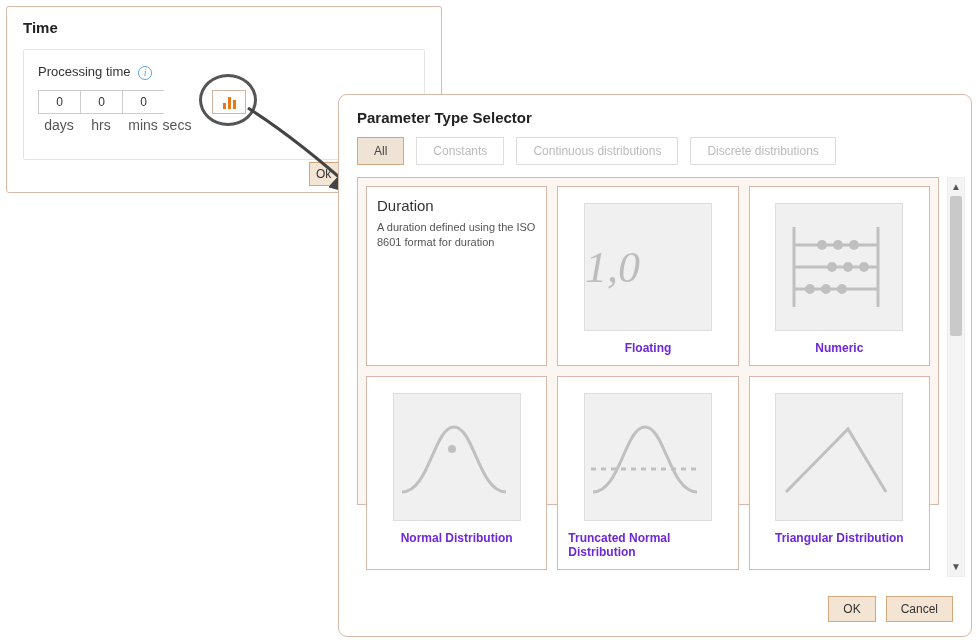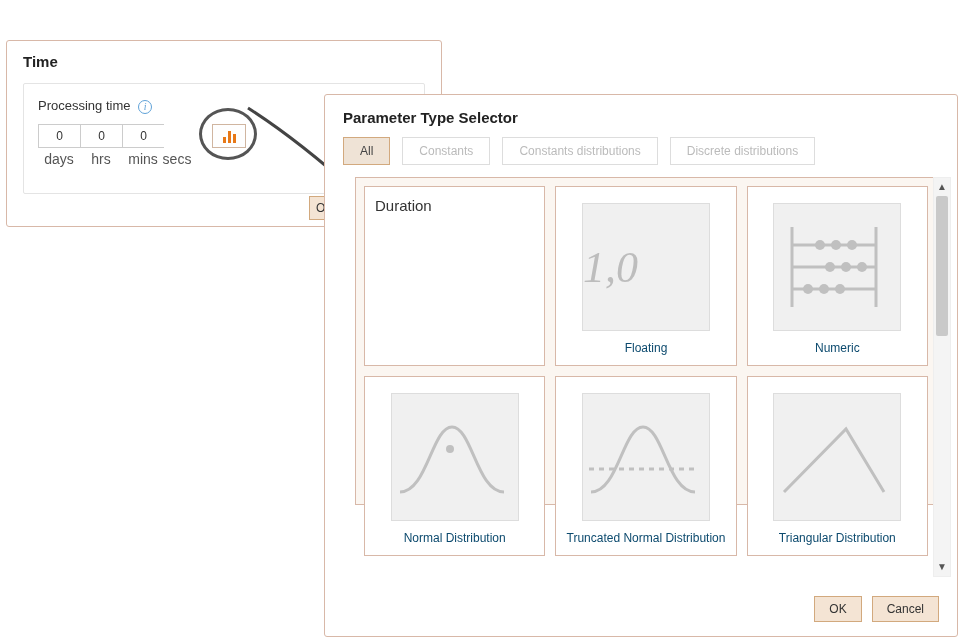--- a/index.html
+++ b/index.html
@@ -17,21 +17,20 @@
 
   
   .time-panel {
     position: absolute;
     left: 6px;
     top: 6px;
     width: 436px;
     height: 187px;
     border: 1px solid #d8b8a8;
     border-radius: 3px;
-    margin-top: 34px;
   }
   .time-inner {
     position: absolute;
     left: 16px;
     right: 16px;
     top: 42px;
     bottom: 32px;
     border: 1px solid #e4e4e4;
     border-radius: 2px;
     padding: 14px 14px 10px 14px;
@@ -149,26 +148,26 @@
   .arrow-svg {
     position: absolute;
     left: 238px;
     top: 100px;
     pointer-events: none;
   }
 
   
   .selector {
     position: absolute;
-    left: 324px;
+    left: 338px;
     top: 94px;
     width: 634px;
     height: 543px;
     border: 1px solid #d8b8a8;
-    border-radius: 3px;
+    border-radius: 9px;
     background: #fff;
   }
   .sel-title {
     position: absolute;
     left: 18px;
     top: 14px;
     font-weight: 700;
     font-size: 15px;
     color: #222;
   }
@@ -193,21 +192,20 @@
 
   .cards-region {
     position: absolute;
     left: 18px;
     top: 82px;
     width: 582px;
     height: 328px;
     border: 1px solid #d8b8a8;
     background: #fbf6f1;
     padding: 8px;
-    margin-left: 12px;
   }
   .card-grid {
     display: grid;
     grid-template-columns: repeat(3, 1fr);
     gap: 10px;
     height: 100%;
   }
   .card {
     border: 1px solid #d8b8a8;
     background: #fff;
@@ -224,23 +222,23 @@
   .card-thumb {
     width: 128px;
     height: 128px;
     border: 1px solid #ddd;
     background: #f0f0f0;
     display: flex;
     align-items: center;
     margin-top: 6px;
   }
   .card-caption {
-    font-weight: 400;
+    font-weight: 700;
     font-size: 12px;
-    color: #0c4a6e;
+    color: #6d28d9;
     margin-top: 10px;
   }
   
   .card.duration {
     align-items: flex-start;
   }
   .card.duration .dur-title {
     font-size: 15px;
     color: #333;
     margin-bottom: 6px;
@@ -360,29 +358,30 @@
   </defs>
   <path d="M10,8 Q60,40 118,92" stroke="#444" stroke-width="3" fill="none" marker-end="url(#ah)"></path>
 </svg>
 
 <div class="selector">
   <div class="sel-title">Parameter Type Selector</div>
 
   <div class="tab-row">
     <div class="tab-btn sel">All</div>
     <div class="tab-btn">Constants</div>
-    <div class="tab-btn">Constants distributions</div>
+    <div class="tab-btn">Continuous distributions</div>
     <div class="tab-btn">Discrete distributions</div>
   </div>
 
   <div class="cards-region">
     <div class="card-grid">
 
       <div class="card duration sel">
         <div class="dur-title">Duration</div>
+        <div class="dur-desc">A duration defined using the ISO 8601 format for duration</div>
       </div>
 
       <div class="card">
         <div class="card-thumb">
           <span class="float-txt">1,0</span>
         </div>
         <div class="card-caption">Floating</div>
       </div>
 
       <div class="card">

